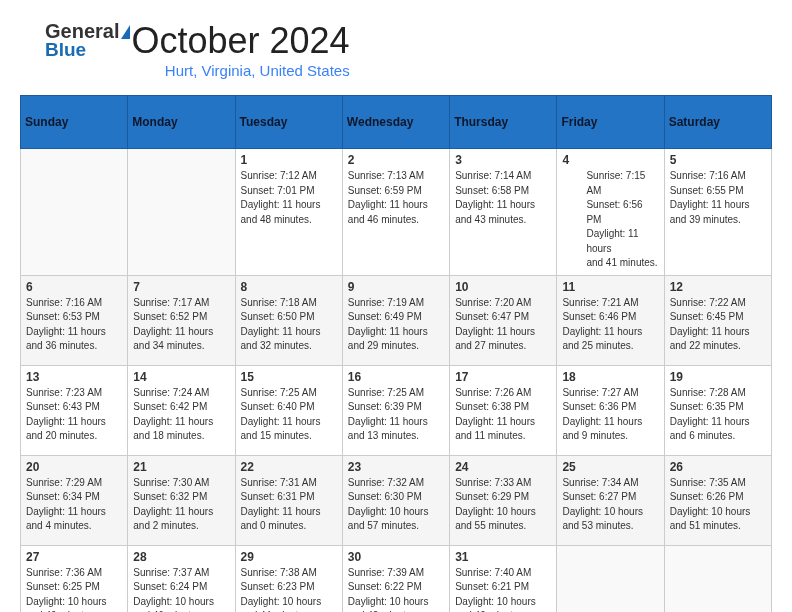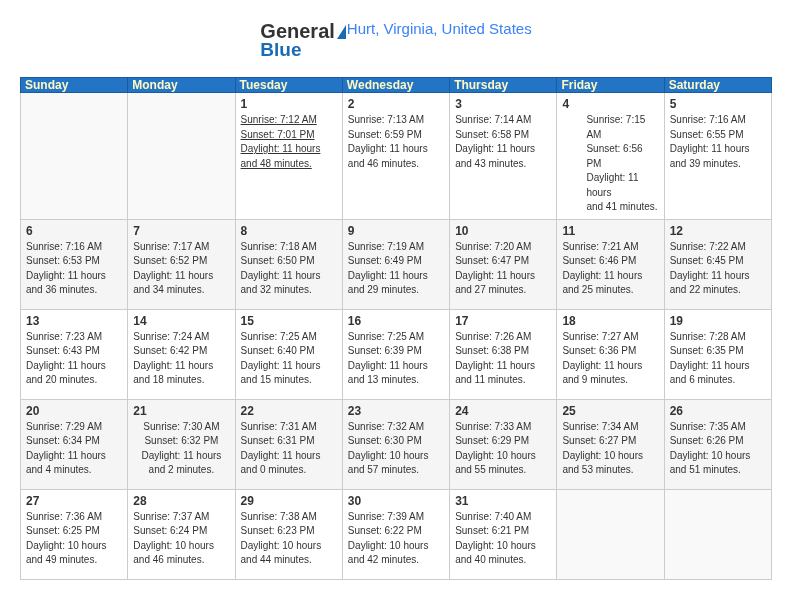--- a/index.html
+++ b/index.html
@@ -5,23 +5,24 @@
     * { box-sizing: border-box; margin: 0; padding: 0; }
     body {
       font-family: Arial, sans-serif;
       background: #fff;
       width: 792px;
       min-height: 612px;
       padding: 20px;
     }
     .header {
       display: flex;
-      justify-content: center;
+      justify-content: flex-start;
       align-items: flex-start;
       margin-bottom: 16px;
+      margin-left: 25px;
     }
     .logo {
       display: flex;
       flex-direction: column;
       align-items: flex-start;
     }
     .logo-general { color: #333; }
     .logo-blue { color: #1a6bb5; }
     .title-block {
       text-align: right;
@@ -35,24 +36,24 @@
       font-size: 15px;
       color: #3b82f6;
     }
     table {
       width: 100%;
       border-collapse: collapse;
       table-layout: fixed;
     }
     thead th {
       background-color: #2474c6;
-      color: #fef9c3;
+      color: #0f172a;
       font-size: 12px;
       font-weight: bold;
-      padding: 0 4px;
+      padding: 19px 4px;
       text-align: left;
       border: 1px solid #1a5a9e;
     }
     tbody td {
       border: 1px solid #ccc;
       vertical-align: top;
       padding: 4px 5px;
       font-size: 10px;
       color: #333;
       height: 90px;
@@ -81,20 +82,21 @@
 
 <div class="header">
   <div class="logo">
     <div style="display:flex;align-items:center;">
       <span class="logo-general" style="font-size:20px;font-weight:bold;color:#333;">General</span>
       <span style="display:inline-block;width:0;height:0;border-left:9px solid transparent;border-bottom:14px solid #1a6bb5;margin:0 1px 0 2px;"></span>
     </div>
     <span class="logo-blue" style="font-size:19px;font-weight:bold;color:#1a6bb5;margin-top:-4px;">Blue</span>
   </div>
   <div class="title-block">
+    <div class="month-title">October 2024</div>
     <div class="location">Hurt, Virginia, United States</div>
   </div>
 </div>
 
 <table>
   <thead>
     <tr>
     <th>Sunday</th>
         <th>Monday</th>
         <th>Tuesday</th>
@@ -103,21 +105,21 @@
         <th>Friday</th>
         <th>Saturday</th>
       </tr>
   </thead>
   <tbody>
   <tr>
         <td class="empty-cell"></td>
         <td class="empty-cell"></td>
         <td>
           <span class="day-number">1</span>
-          <div class="day-info" style="white-space: pre-line; text-decoration: underline;">Sunrise: 7:12 AM
+          <div class="day-info" style="white-space: pre-line;">Sunrise: 7:12 AM
 Sunset: 7:01 PM
 Daylight: 11 hours
 and 48 minutes.</div>
         </td>
         <td>
           <span class="day-number">2</span>
           <div class="day-info" style="white-space: pre-line;">Sunrise: 7:13 AM
 Sunset: 6:59 PM
 Daylight: 11 hours
 and 46 minutes.</div>
@@ -249,21 +251,21 @@
       <tr>
         <td>
           <span class="day-number">20</span>
           <div class="day-info" style="white-space: pre-line;">Sunrise: 7:29 AM
 Sunset: 6:34 PM
 Daylight: 11 hours
 and 4 minutes.</div>
         </td>
         <td>
           <span class="day-number">21</span>
-          <div class="day-info" style="white-space: pre-line; text-align: center;">Sunrise: 7:30 AM
+          <div class="day-info" style="white-space: pre-line;">Sunrise: 7:30 AM
 Sunset: 6:32 PM
 Daylight: 11 hours
 and 2 minutes.</div>
         </td>
         <td>
           <span class="day-number">22</span>
           <div class="day-info" style="white-space: pre-line;">Sunrise: 7:31 AM
 Sunset: 6:31 PM
 Daylight: 11 hours
 and 0 minutes.</div>

